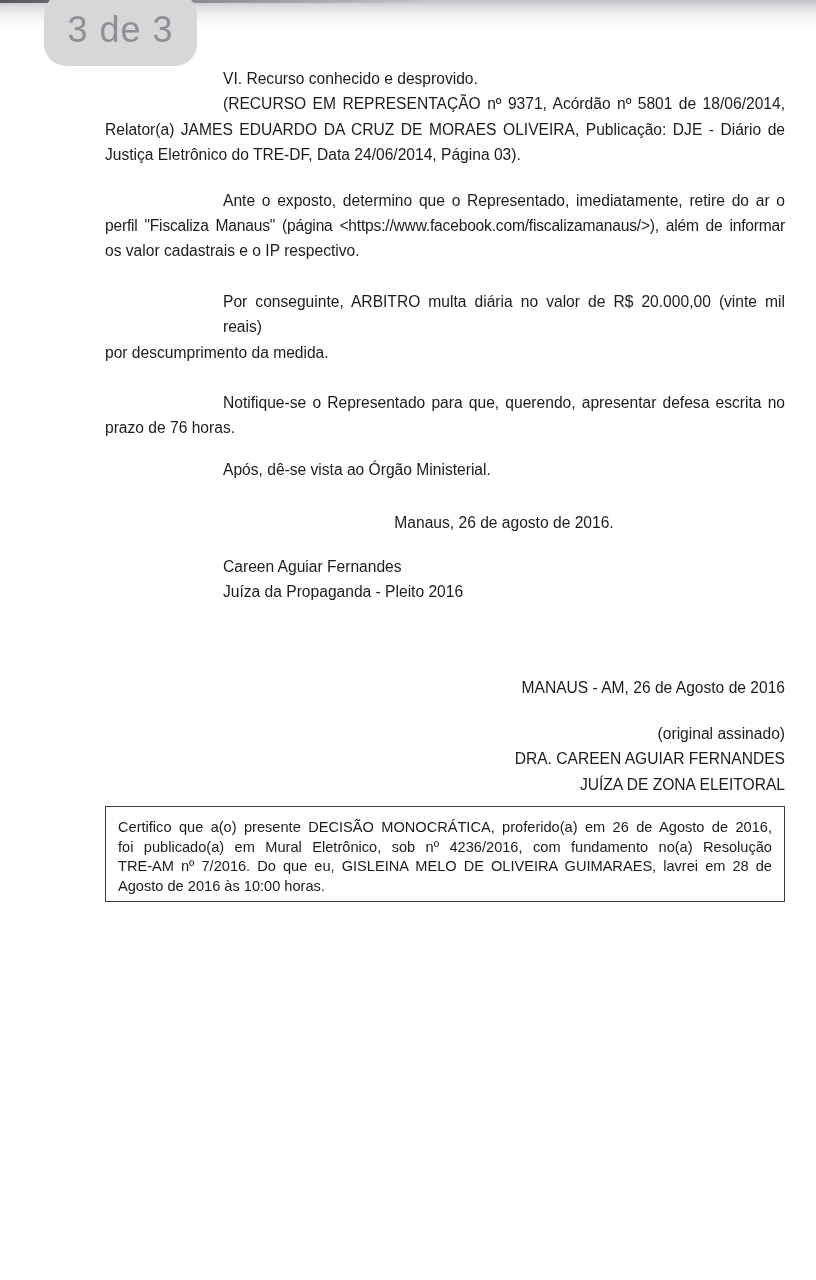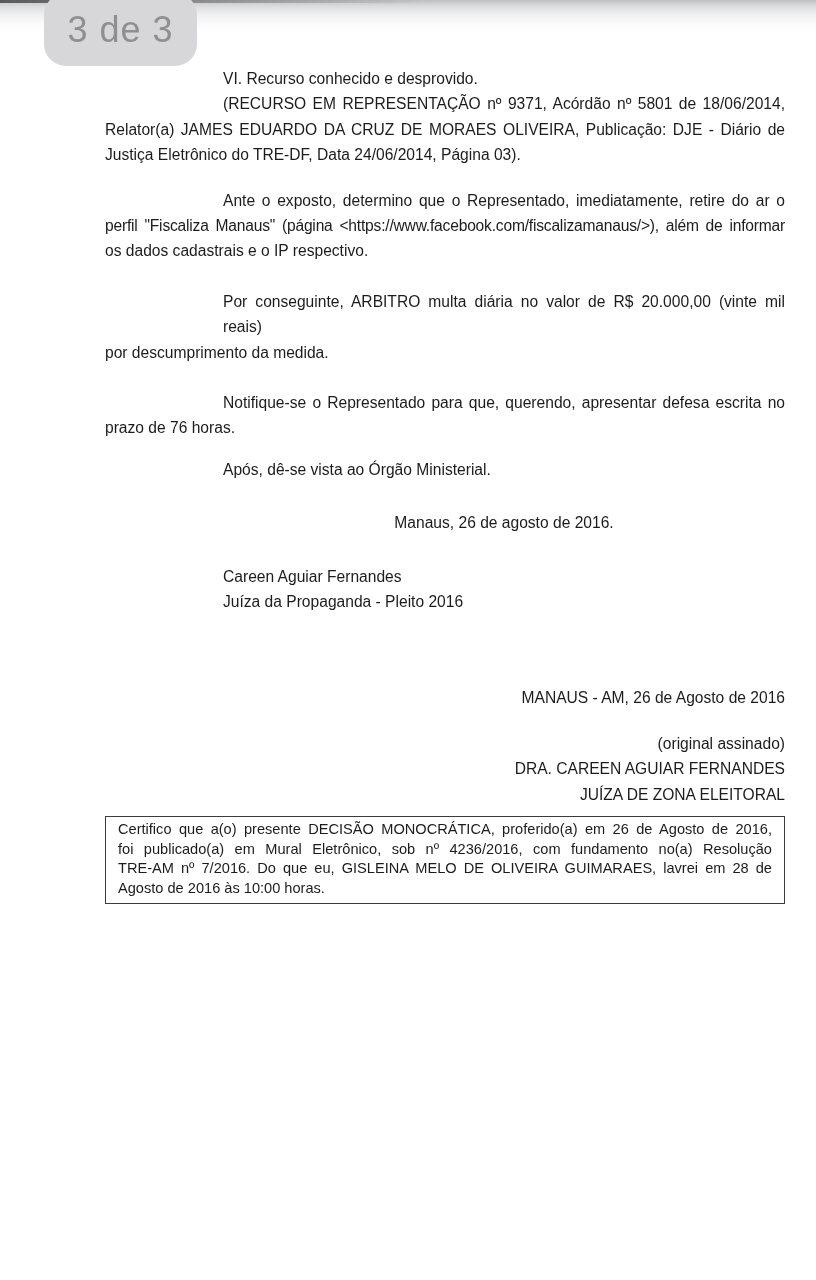--- a/index.html
+++ b/index.html
@@ -29,30 +29,30 @@
   .doc {
     position: absolute; left: 105px; top: 66px; width: 680px; z-index: 4;
     font-size: 15.6px; line-height: 25.4px;
   }
   .line { display: block; }
   .jl { text-align: justify; text-align-last: justify; }
   .ind { padding-left: 118px; }
   .t { letter-spacing: -0.2px; }
   .ctr { text-align: right; }
   .m16 { margin-top: 16px; }
-  .m18 { margin-top: 28px; }
+  .m18 { margin-top: 18px; }
   .m20 { margin-top: 20px; }
   .m21 { margin-top: 21px; }
   .m25 { margin-top: 25px; }
   .m28 { margin-top: 28px; text-align: center; }
   .m70 { margin-top: 70px; }
   .cert-box {
     margin-top: 9px;
     border: 1.5px solid #3c3c3e;
-    padding: 3px 12px 5px 12px;
+    padding: 11px 12px 5px 12px;
     font-size: 14.6px;
     line-height: 19.5px;
   }
 </style>
 </head>
 <body>
 
 <div class="top-shade"></div>
 <div class="top-edge"></div>
 
@@ -66,21 +66,21 @@
 
   <div class="para">
     <span class="line ind jl">(RECURSO EM REPRESENTAÇÃO nº 9371, Acórdão nº 5801 de 18/06/2014,</span>
     <span class="line jl">Relator(a) JAMES EDUARDO DA CRUZ DE MORAES OLIVEIRA, Publicação: DJE - Diário de</span>
     <span class="line">Justiça Eletrônico do TRE-DF, Data 24/06/2014, Página 03).</span>
   </div>
 
   <div class="para m20">
     <span class="line ind jl">Ante o exposto, determino que o Representado, imediatamente, retire do ar o</span>
     <span class="line jl t">perfil "Fiscaliza Manaus" (página &lt;https://www.facebook.com/fiscalizamanaus/&gt;), além de informar</span>
-    <span class="line">os dados cadastrais e o IP respectivo.</span>
+    <span class="line">os valor cadastrais e o IP respectivo.</span>
   </div>
 
   <div class="para m25">
     <span class="line ind jl">Por conseguinte, ARBITRO multa diária no valor de R$ 20.000,00 (vinte mil reais)</span>
     <span class="line">por descumprimento da medida.</span>
   </div>
 
   <div class="para m25">
     <span class="line ind jl">Notifique-se o Representado para que, querendo, apresentar defesa escrita no</span>
     <span class="line">prazo de 76 horas.</span>

